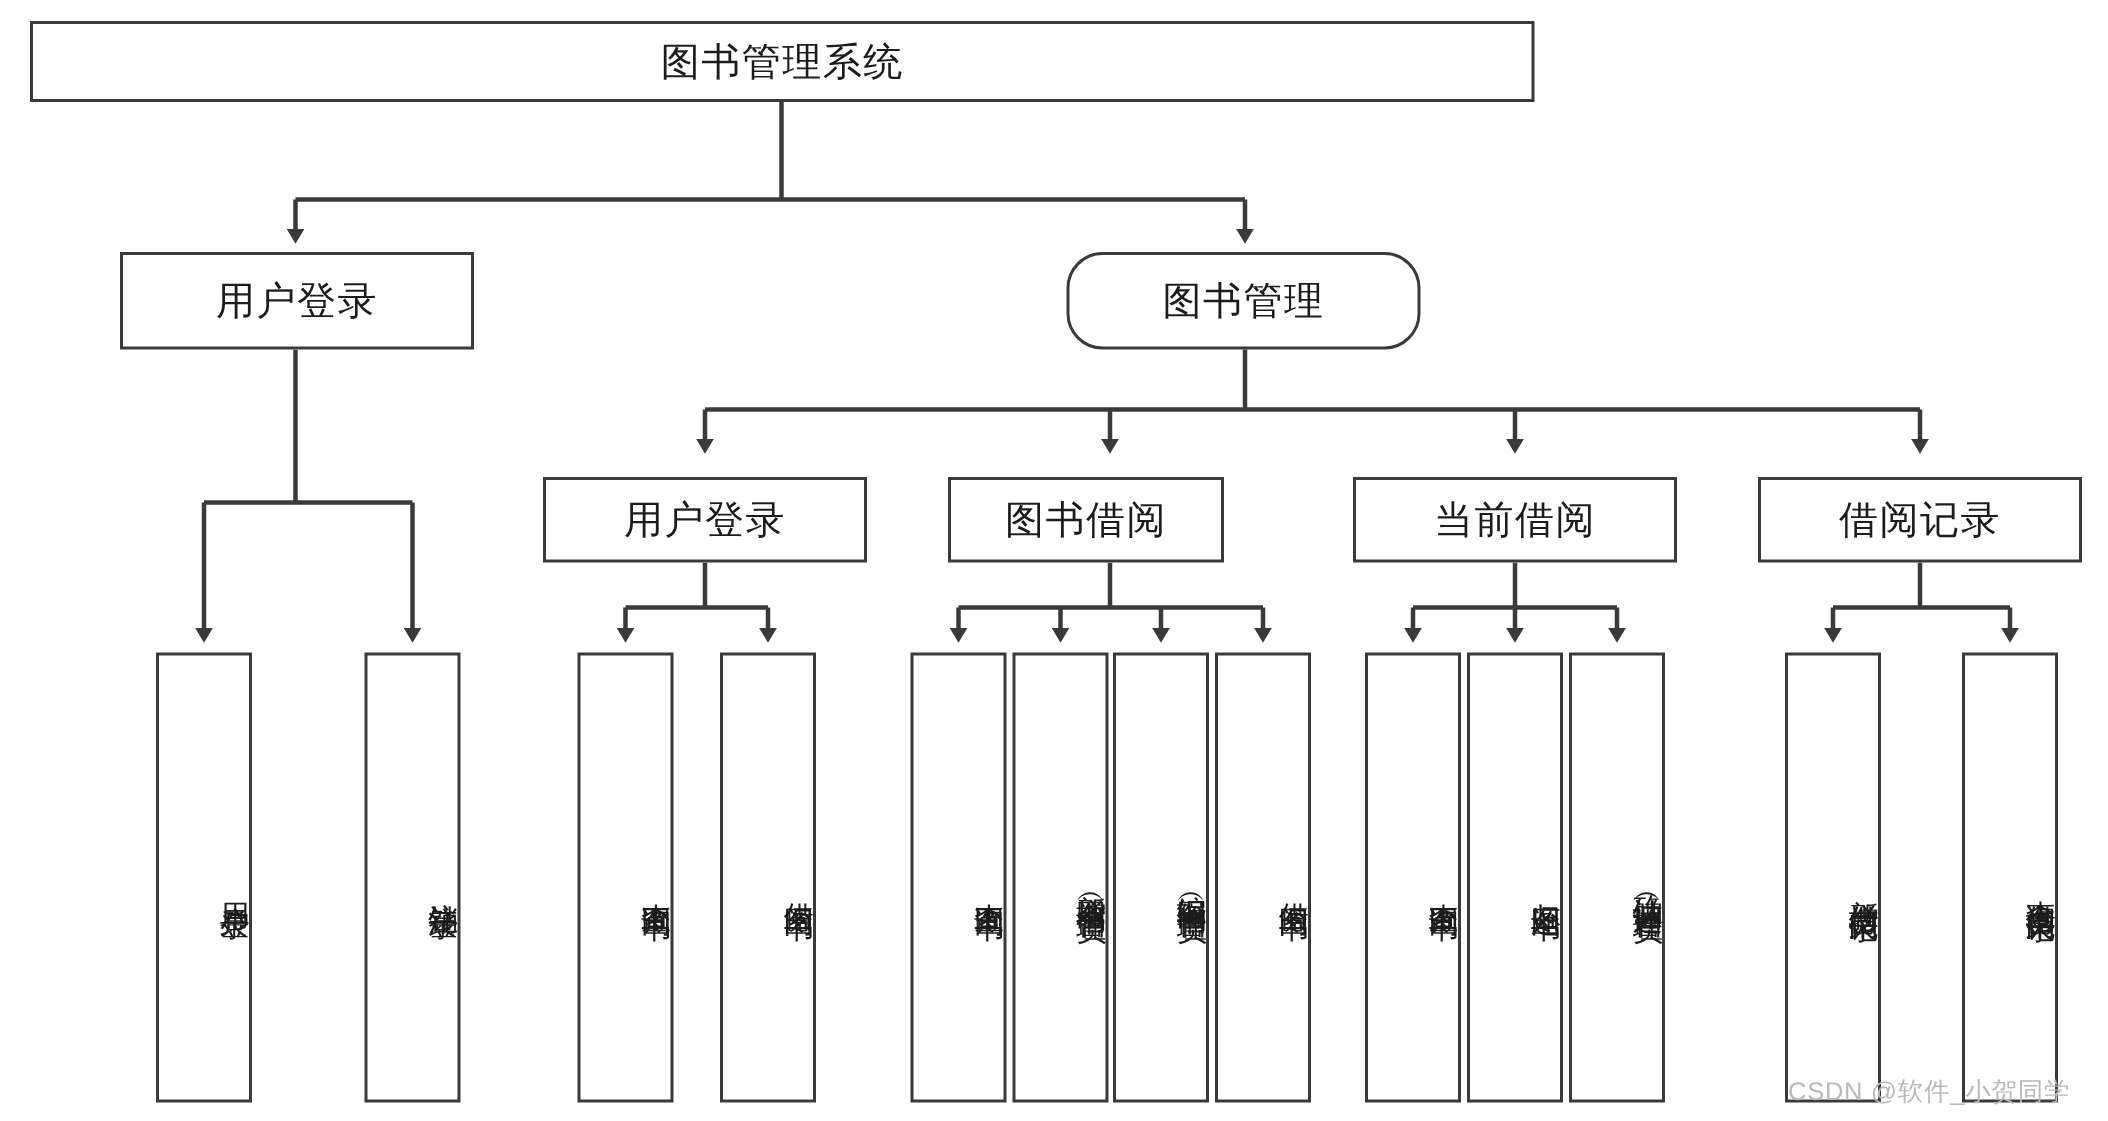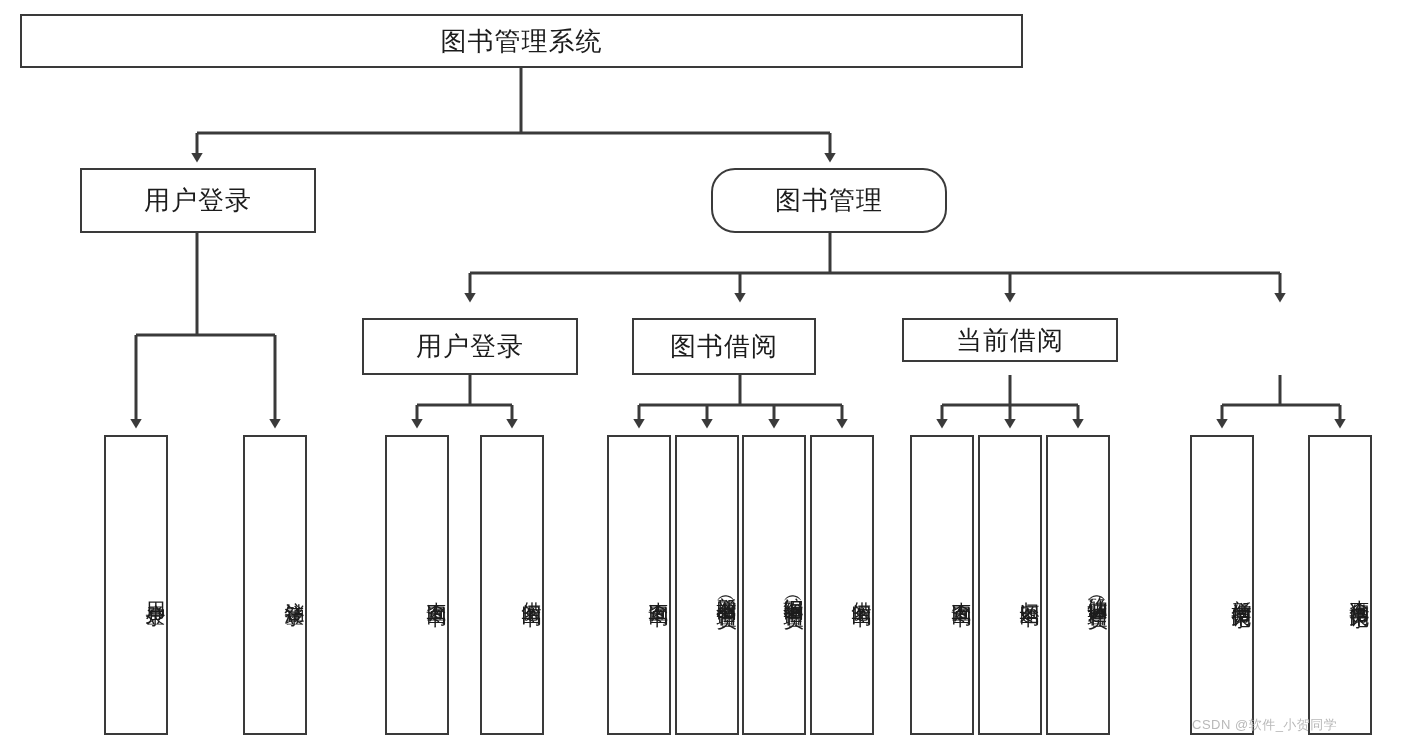--- a/index.html
+++ b/index.html
@@ -51,21 +51,21 @@
     letter-spacing: 2px;
   }
   .node.vert .vtext {
     writing-mode: vertical-rl;
     text-orientation: upright;
     display: block;
     white-space: nowrap;
   }
   .watermark {
     position: absolute;
-    font-size: 13px;
+    font-size: 17px;
     color: #b9b9b9;
     white-space: nowrap;
     z-index: 3;
     letter-spacing: 0.5px;
   }
 </style>
 </head>
 <body>
 
 <div id="canvas">
@@ -130,22 +130,25 @@
   <div class="node horiz" style="left:711px; top:168px; width:236px; height:65px;border-radius:24px;">
     <span>图书管理</span>
   </div>
 
   <div class="node horiz" style="left:362px; top:318px; width:216px; height:57px;">
     <span>用户登录</span>
   </div>
   <div class="node horiz" style="left:632px; top:318px; width:184px; height:57px;">
     <span>图书借阅</span>
   </div>
-  <div class="node horiz" style="left:902px; top:318px; width:216px; height:44px;">
+  <div class="node horiz" style="left:902px; top:318px; width:216px; height:57px;">
     <span>当前借阅</span>
+  </div>
+  <div class="node horiz" style="left:1172px; top:318px; width:216px; height:57px;">
+    <span>借阅记录</span>
   </div>
 
   <div class="node vert" style="left:104px; top:435px; width:64px; height:300px;">
     <span class="vtext">用户登录</span>
   </div>
   <div class="node vert" style="left:243px; top:435px; width:64px; height:300px;">
     <span class="vtext">注销登录</span>
   </div>
 
   <div class="node vert" style="left:385px; top:435px; width:64px; height:300px;">

